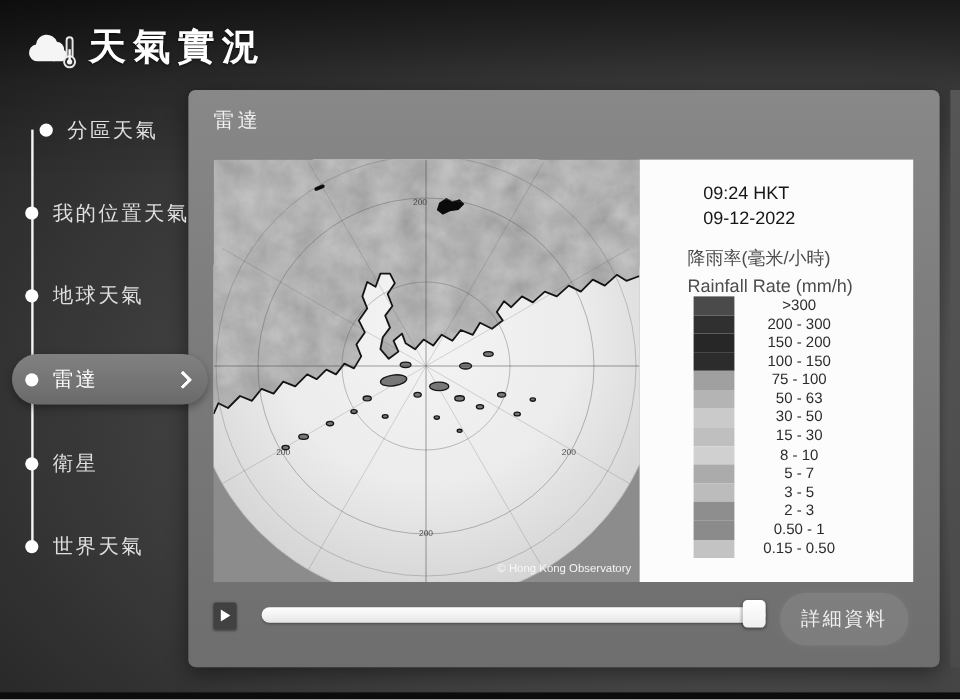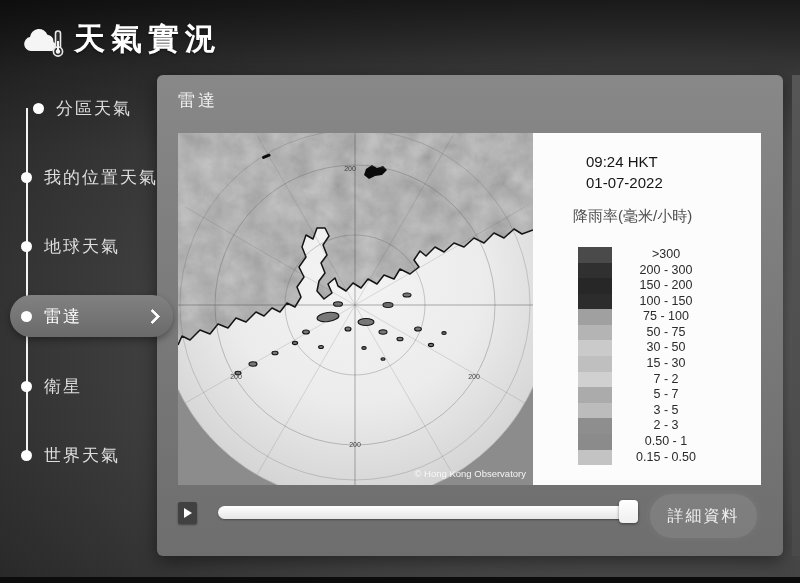--- a/index.html
+++ b/index.html
@@ -203,24 +203,25 @@
       <text x="177" y="314">200</text>
       <text x="172" y="38">200</text>
     </g>
 
     <text x="348" y="344" text-anchor="end" font-size="9.5" fill="#fafafa" opacity="0.95">© Hong Kong Observatory</text>
   </svg>
 
   <div class="legend-panel">
     <div class="obs-time">
       <div>09:24 HKT</div>
-      <div>01-07-2022</div>
+      <div>09-12-2022</div>
     </div>
     <div class="legend-titles">
       <div>降雨率(毫米/小時)</div>
+      <div>Rainfall Rate (mm/h)</div>
     </div>
     <div class="legend-rows" id="legend-rows">
       <div class="legend-row">
         <div class="legend-swatch" style="background: rgb(74, 74, 74);"></div>
         <div class="legend-label">&gt;300</div>
       </div>
 
       <div class="legend-row">
         <div class="legend-swatch" style="background: rgb(48, 48, 48);"></div>
         <div class="legend-label">200 - 300</div>
@@ -236,37 +237,37 @@
         <div class="legend-label">100 - 150</div>
       </div>
 
       <div class="legend-row">
         <div class="legend-swatch" style="background: rgb(160, 160, 160);"></div>
         <div class="legend-label">75 - 100</div>
       </div>
 
       <div class="legend-row">
         <div class="legend-swatch" style="background: rgb(180, 180, 180);"></div>
-        <div class="legend-label">50 - 75</div>
+        <div class="legend-label">50 - 63</div>
       </div>
 
       <div class="legend-row">
         <div class="legend-swatch" style="background: rgb(202, 202, 202);"></div>
         <div class="legend-label">30 - 50</div>
       </div>
 
       <div class="legend-row">
         <div class="legend-swatch" style="background: rgb(191, 191, 191);"></div>
         <div class="legend-label">15 - 30</div>
       </div>
 
 
       <div class="legend-row">
         <div class="legend-swatch" style="background: rgb(208, 208, 208);"></div>
-        <div class="legend-label">7 - 2</div>
+        <div class="legend-label">8 - 10</div>
       </div>
 
       <div class="legend-row">
         <div class="legend-swatch" style="background: rgb(171, 171, 171);"></div>
         <div class="legend-label">5 - 7</div>
       </div>
 
       <div class="legend-row">
         <div class="legend-swatch" style="background: rgb(188, 188, 188);"></div>
         <div class="legend-label">3 - 5</div>

